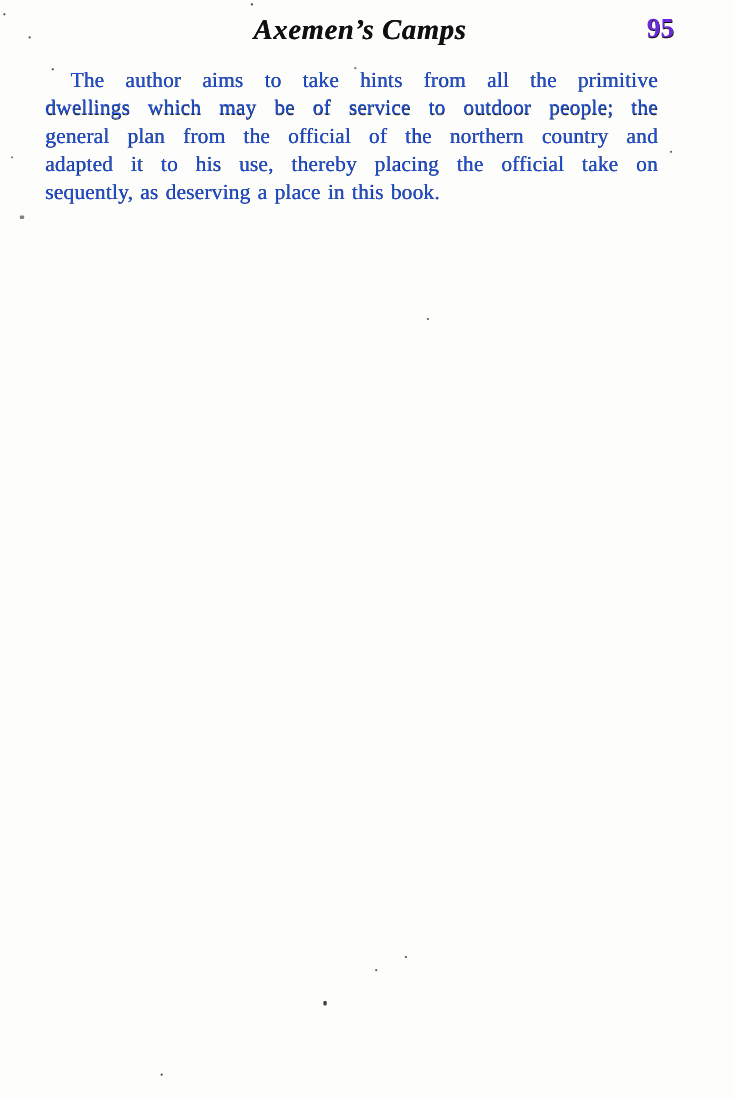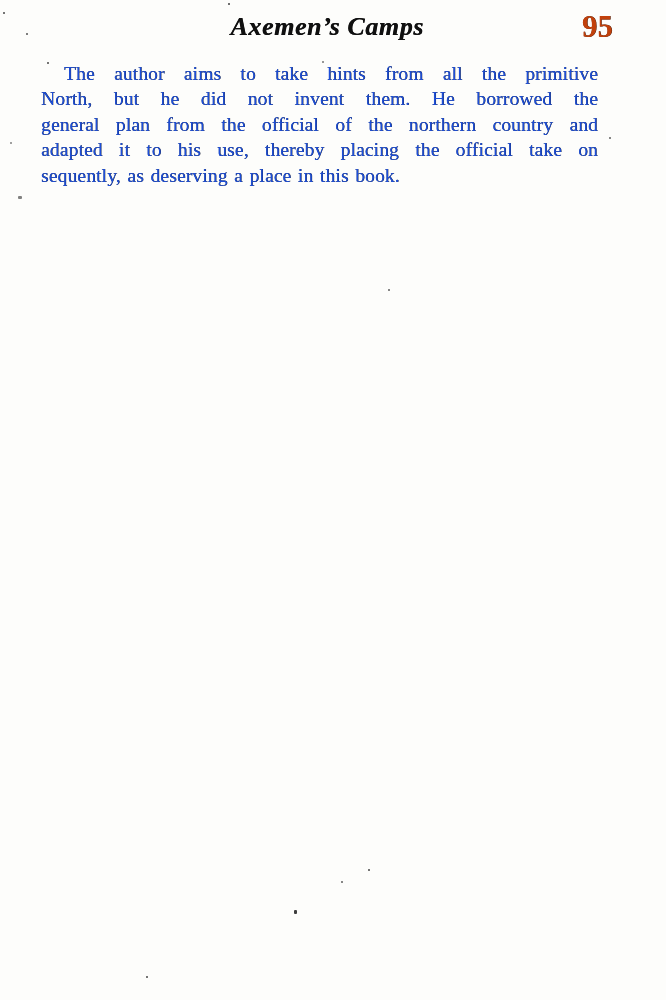--- a/index.html
+++ b/index.html
@@ -39,23 +39,23 @@
     letter-spacing: 0.6px;
     white-space: nowrap;
     color: #101010;
     text-shadow: 0.3px 0.3px 0 #101010;
   }
   .head-page-number {
     position: absolute;
     right: 53px;
     top: 4px;
     font-weight: bold;
-    font-size: 31px;
+    font-size: 25px;
     line-height: 30px;
-    color: #c2410c;
+    color: #6d28d9;
     text-shadow: 0.3px 0.3px 0 #101010;
   }
   
   .paragraph {
     position: absolute;
     left: 41px;
     top: 61px;
     width: 557px;
     font-size: 19.5px;
     line-height: 25.4px;
@@ -100,21 +100,21 @@
 
 <div class="page">
 
   <div class="running-head">
     <div class="head-title">Axemen’s Camps</div>
     <div class="head-page-number">95</div>
   </div>
 
   <div class="paragraph">
     <div class="text-line indent">The author aims to take hints from all the primitive</div>
-    <div class="text-line">North, but he did not invent them.  He borrowed the</div>
+    <div class="text-line">dwellings which may be of service to outdoor people; the</div>
     <div class="text-line">general plan from the official of the northern country and</div>
     <div class="text-line">adapted it to his use, thereby placing the official take on</div>
     <div class="text-line last">sequently, as deserving a place in this book.</div>
   </div>
 
   <div class="speck s1"></div>
   <div class="speck s2"></div>
   <div class="speck s3"></div>
   <div class="speck s4"></div>
   <div class="speck s5"></div>

